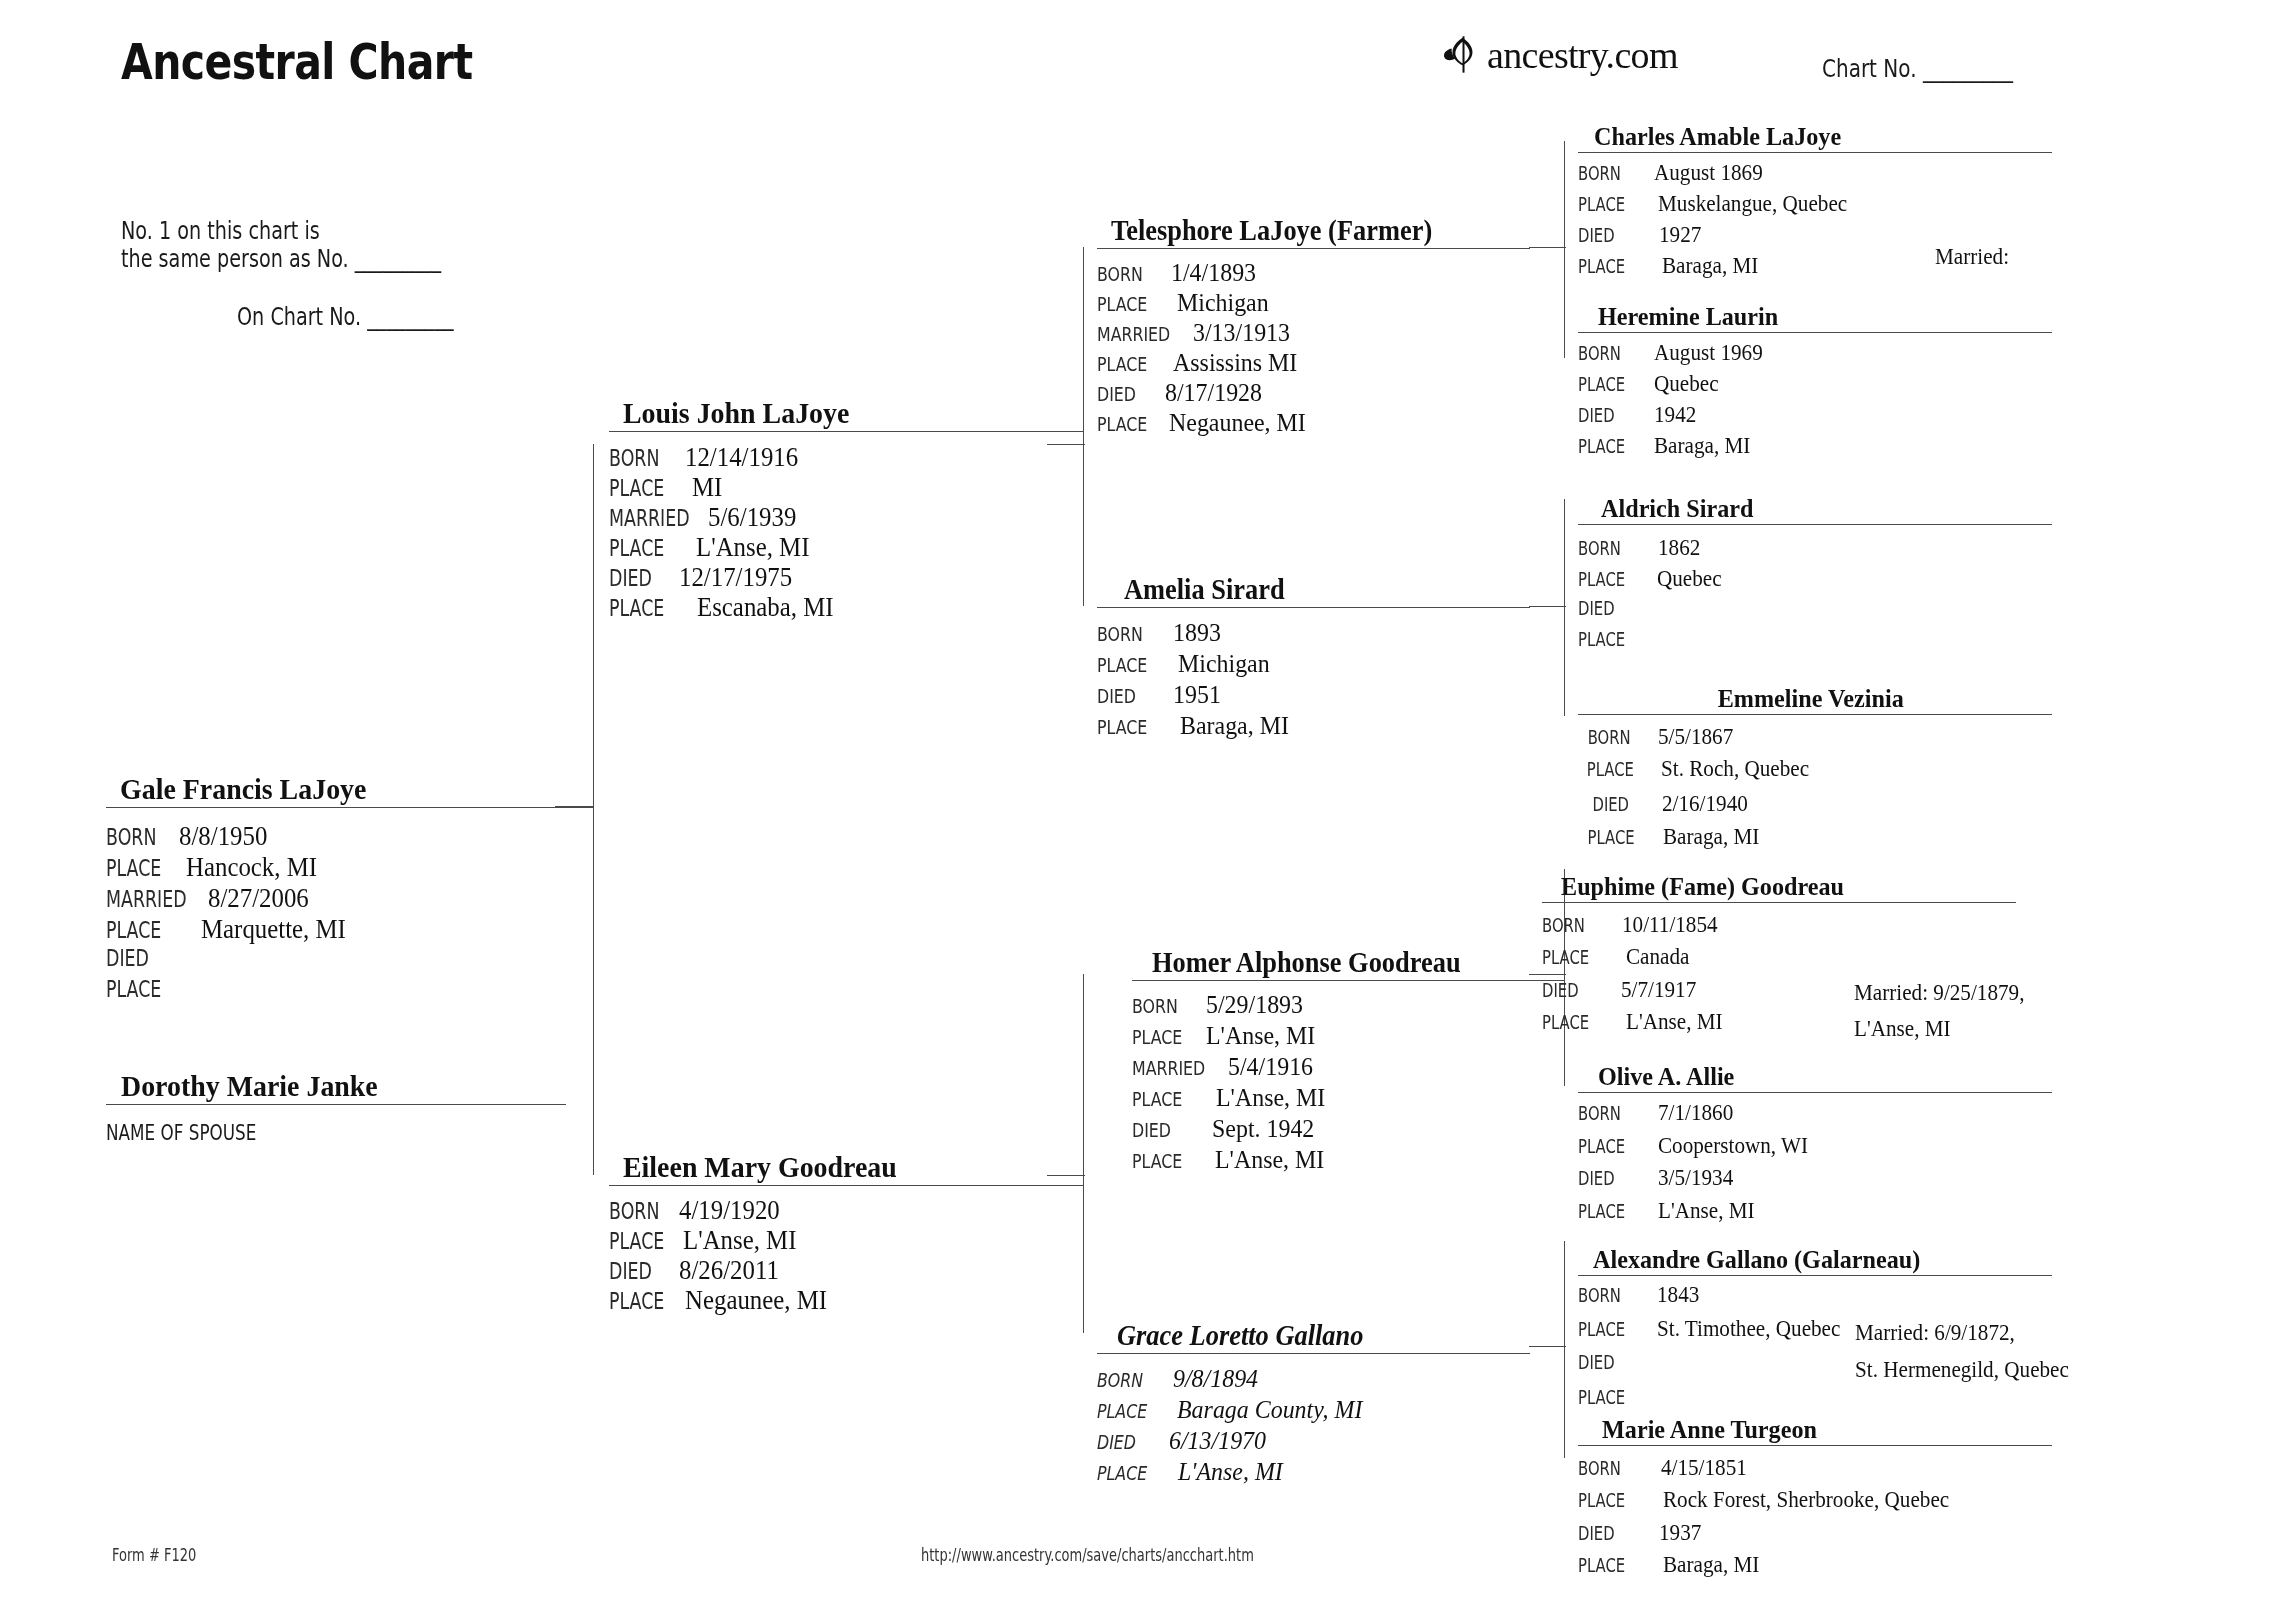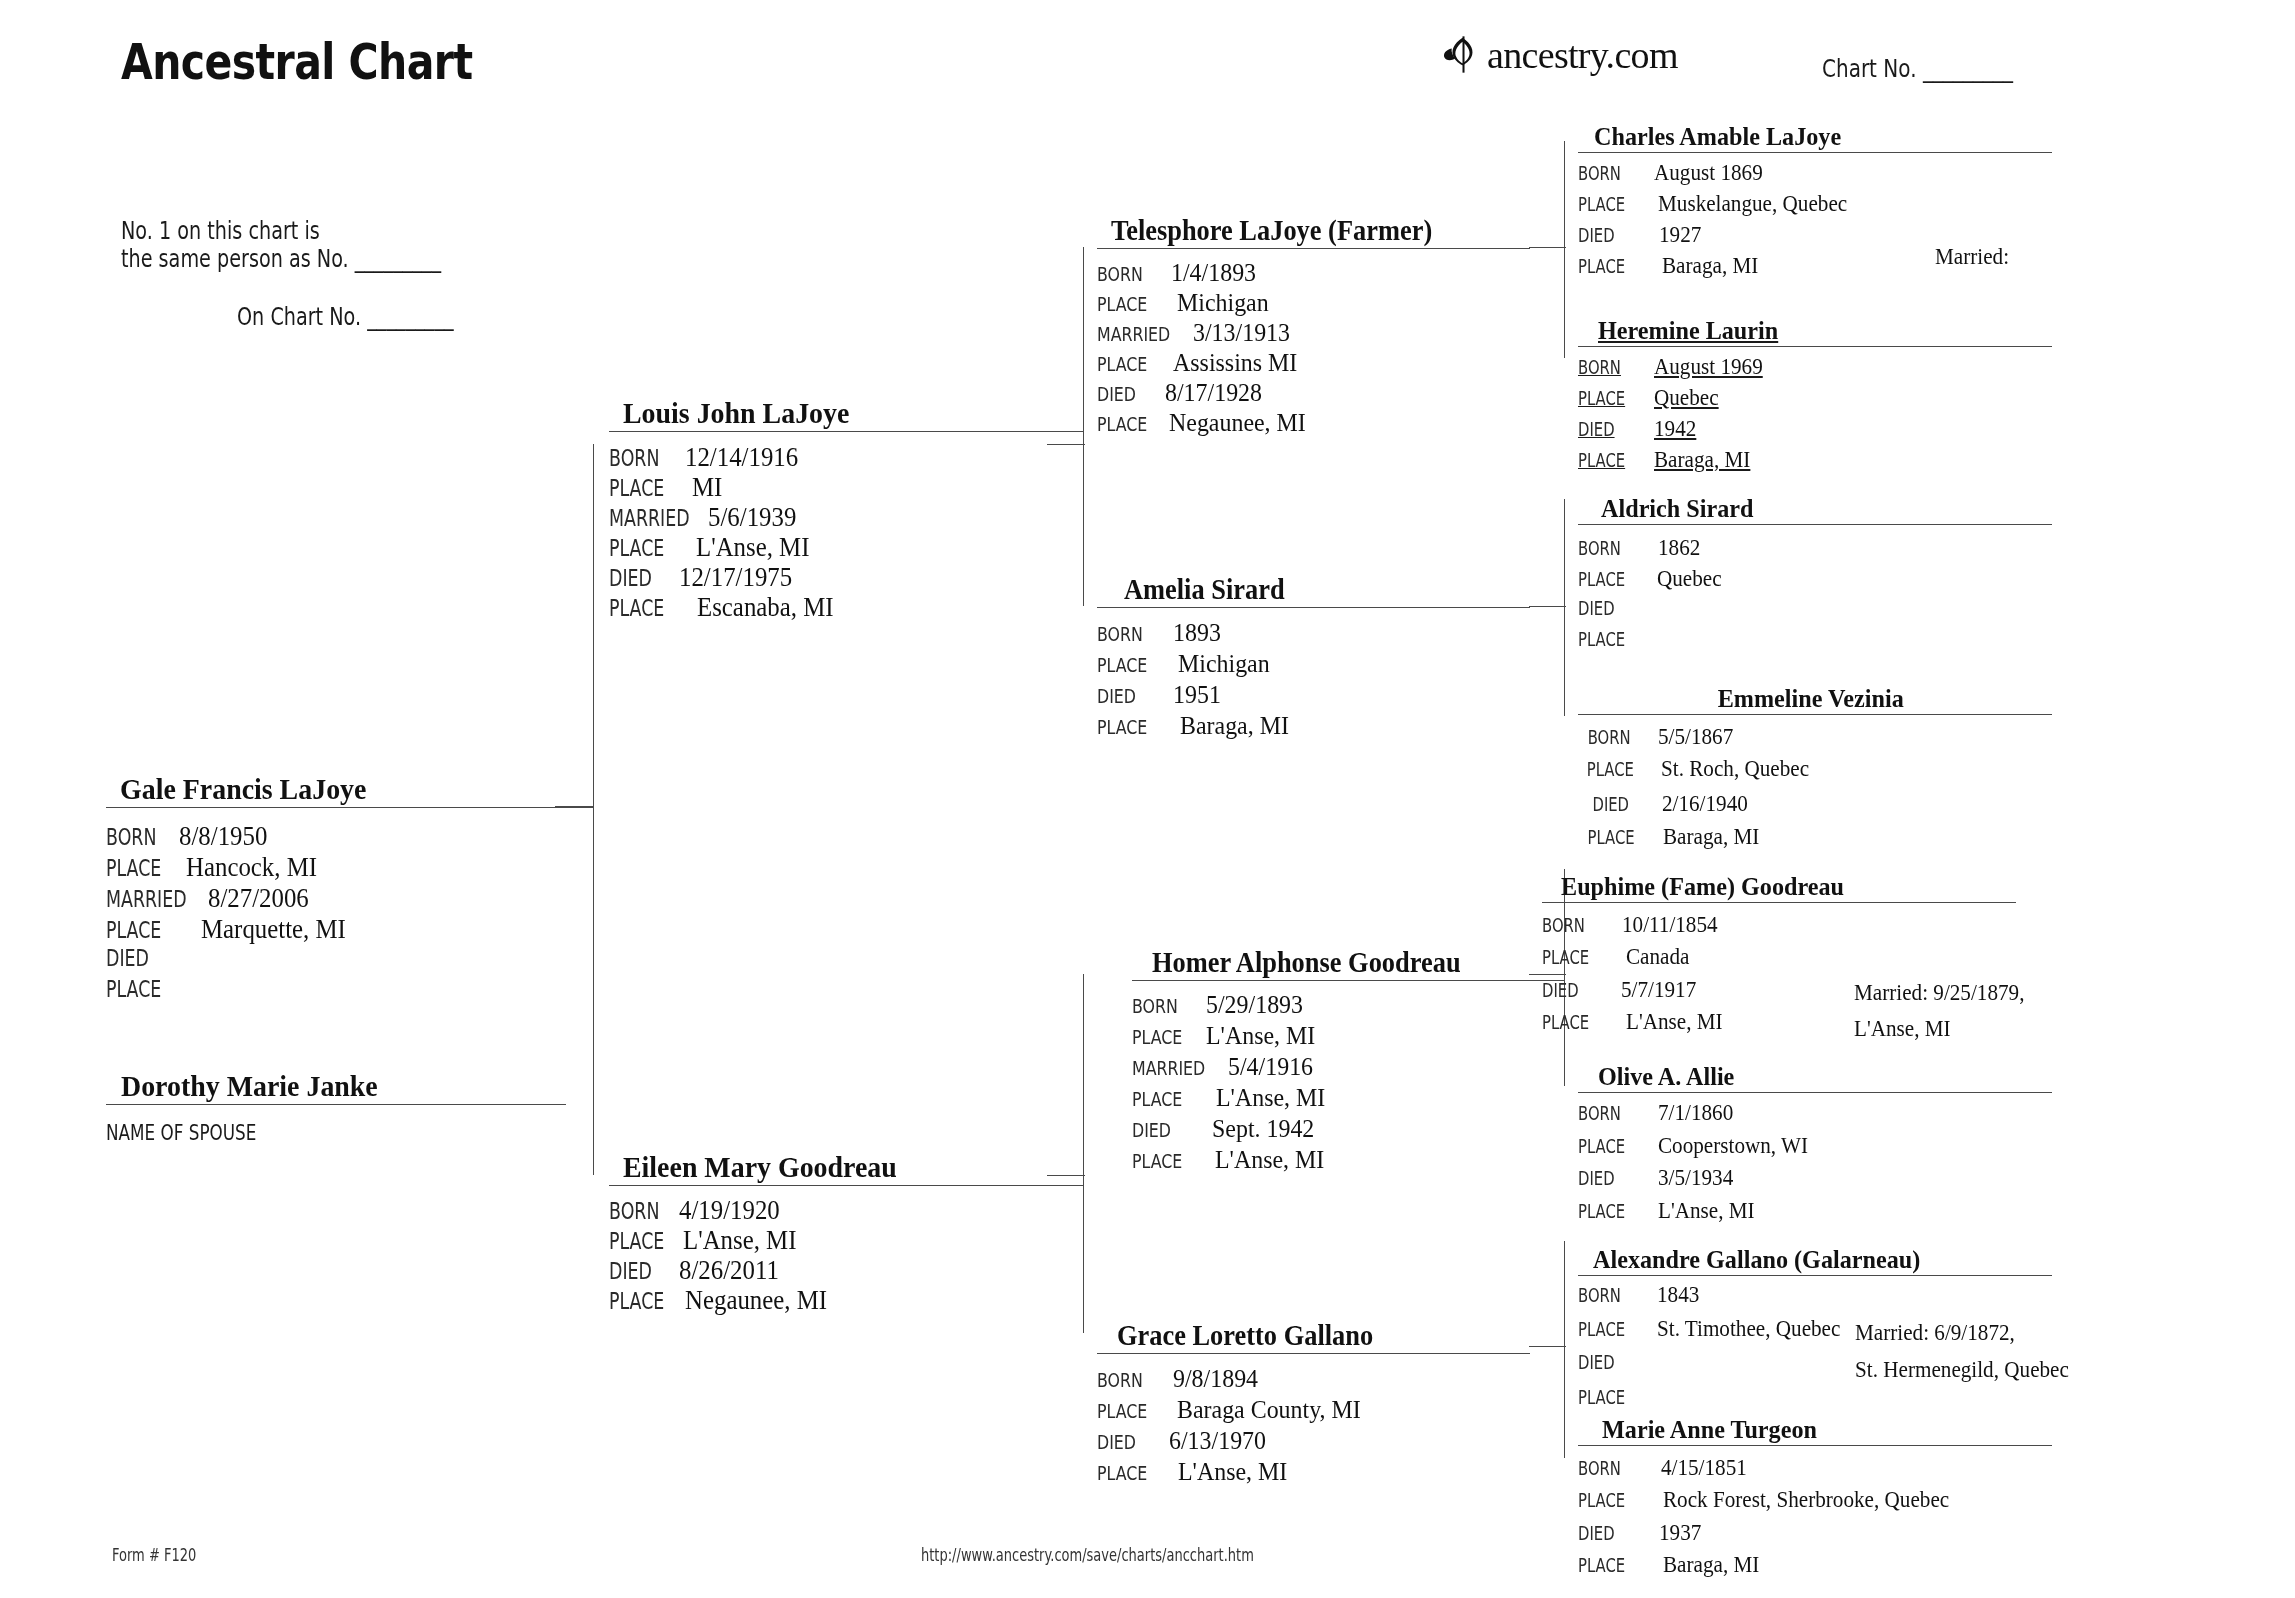--- a/index.html
+++ b/index.html
@@ -305,21 +305,21 @@
         <span class="lbl" style="width:80px">DIED</span>
         <span class="val">Sept. 1942</span>
       </div>
     <div class="rowline" style="height:31px;">
         <span class="lbl" style="width:83px">PLACE</span>
         <span class="val">L'Anse, MI</span>
       </div>
   </div>
 </div>
 
-<div class="person g3" style="left:1097px;top:1320px;width:433px;">
+<div class="person g3" style="left:1097px;top:1320px;width:433px;font-style:italic;">
   <div class="pname" style="margin-left:20.3px;">Grace Loretto Gallano</div>
   <div class="hline" style="left:0;top:32.5px;width:433px;"></div>
   <div style="margin-top:12.2px;">
     <div class="rowline" style="height:31px;">
         <span class="lbl" style="width:76px">BORN</span>
         <span class="val">9/8/1894</span>
       </div>
     <div class="rowline" style="height:31px;">
         <span class="lbl" style="width:80px">PLACE</span>
         <span class="val">Baraga County, MI</span>
@@ -352,21 +352,21 @@
         <span class="val">1927</span>
       </div>
     <div class="rowline" style="height:31px;">
         <span class="lbl" style="width:84px">PLACE</span>
         <span class="val">Baraga, MI</span>
       </div>
   </div>
 </div>
 <div class="married-note" style="left:1935px;top:244px;font-size:23px;">Married:</div>
 
-<div class="person g4" style="left:1578px;top:316px;width:474px;text-decoration:underline;">
+<div class="person g4" style="left:1578px;top:302px;width:474px;">
   <div class="pname" style="margin-left:20.3px;">Heremine Laurin</div>
   <div class="hline" style="left:0;top:30px;width:474px;"></div>
   <div style="margin-top:8.1px;">
     <div class="rowline" style="height:31px;">
         <span class="lbl" style="width:76px">BORN</span>
         <span class="val">August 1969</span>
       </div>
     <div class="rowline" style="height:31px;">
         <span class="lbl" style="width:76px">PLACE</span>
         <span class="val">Quebec</span>

